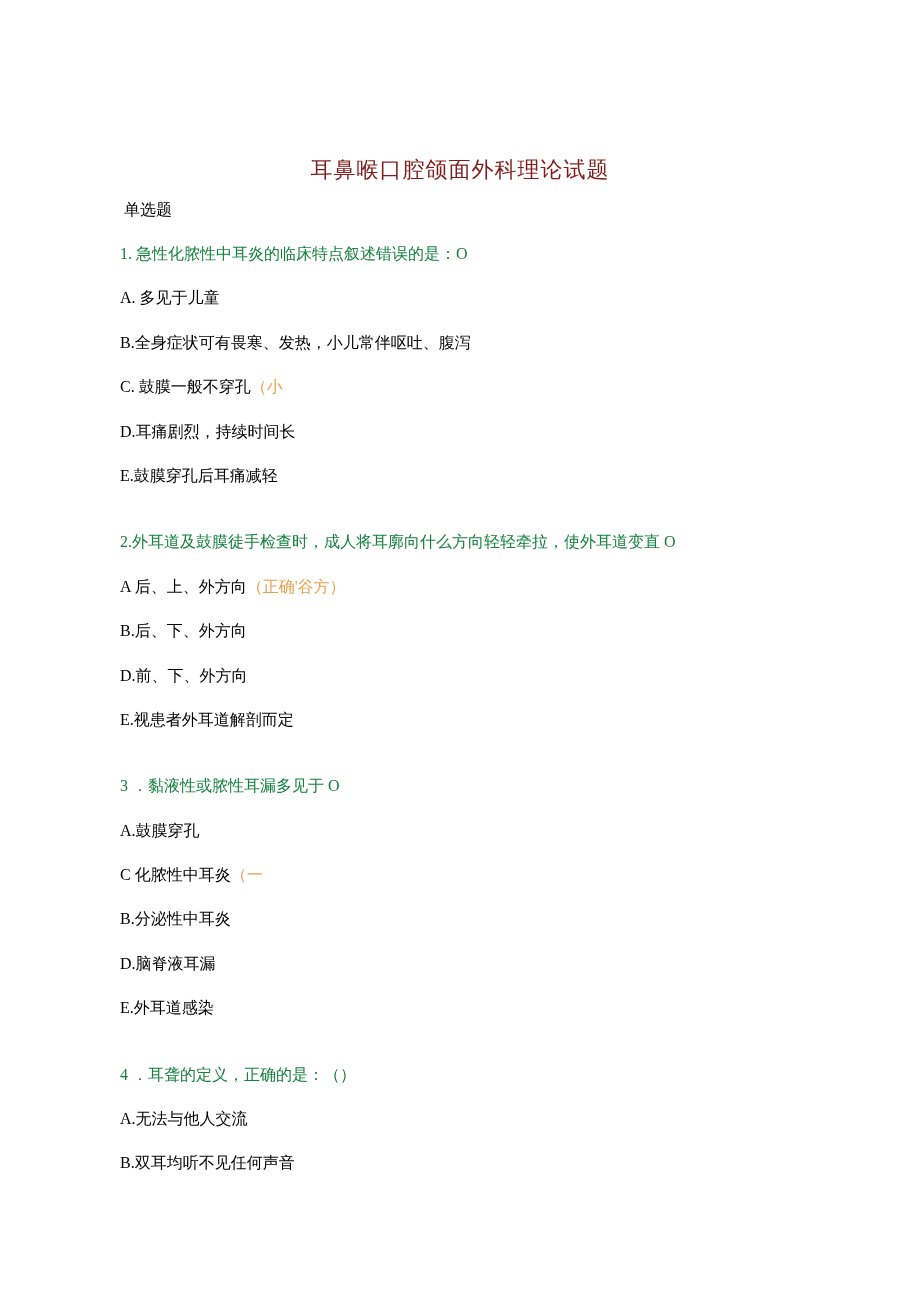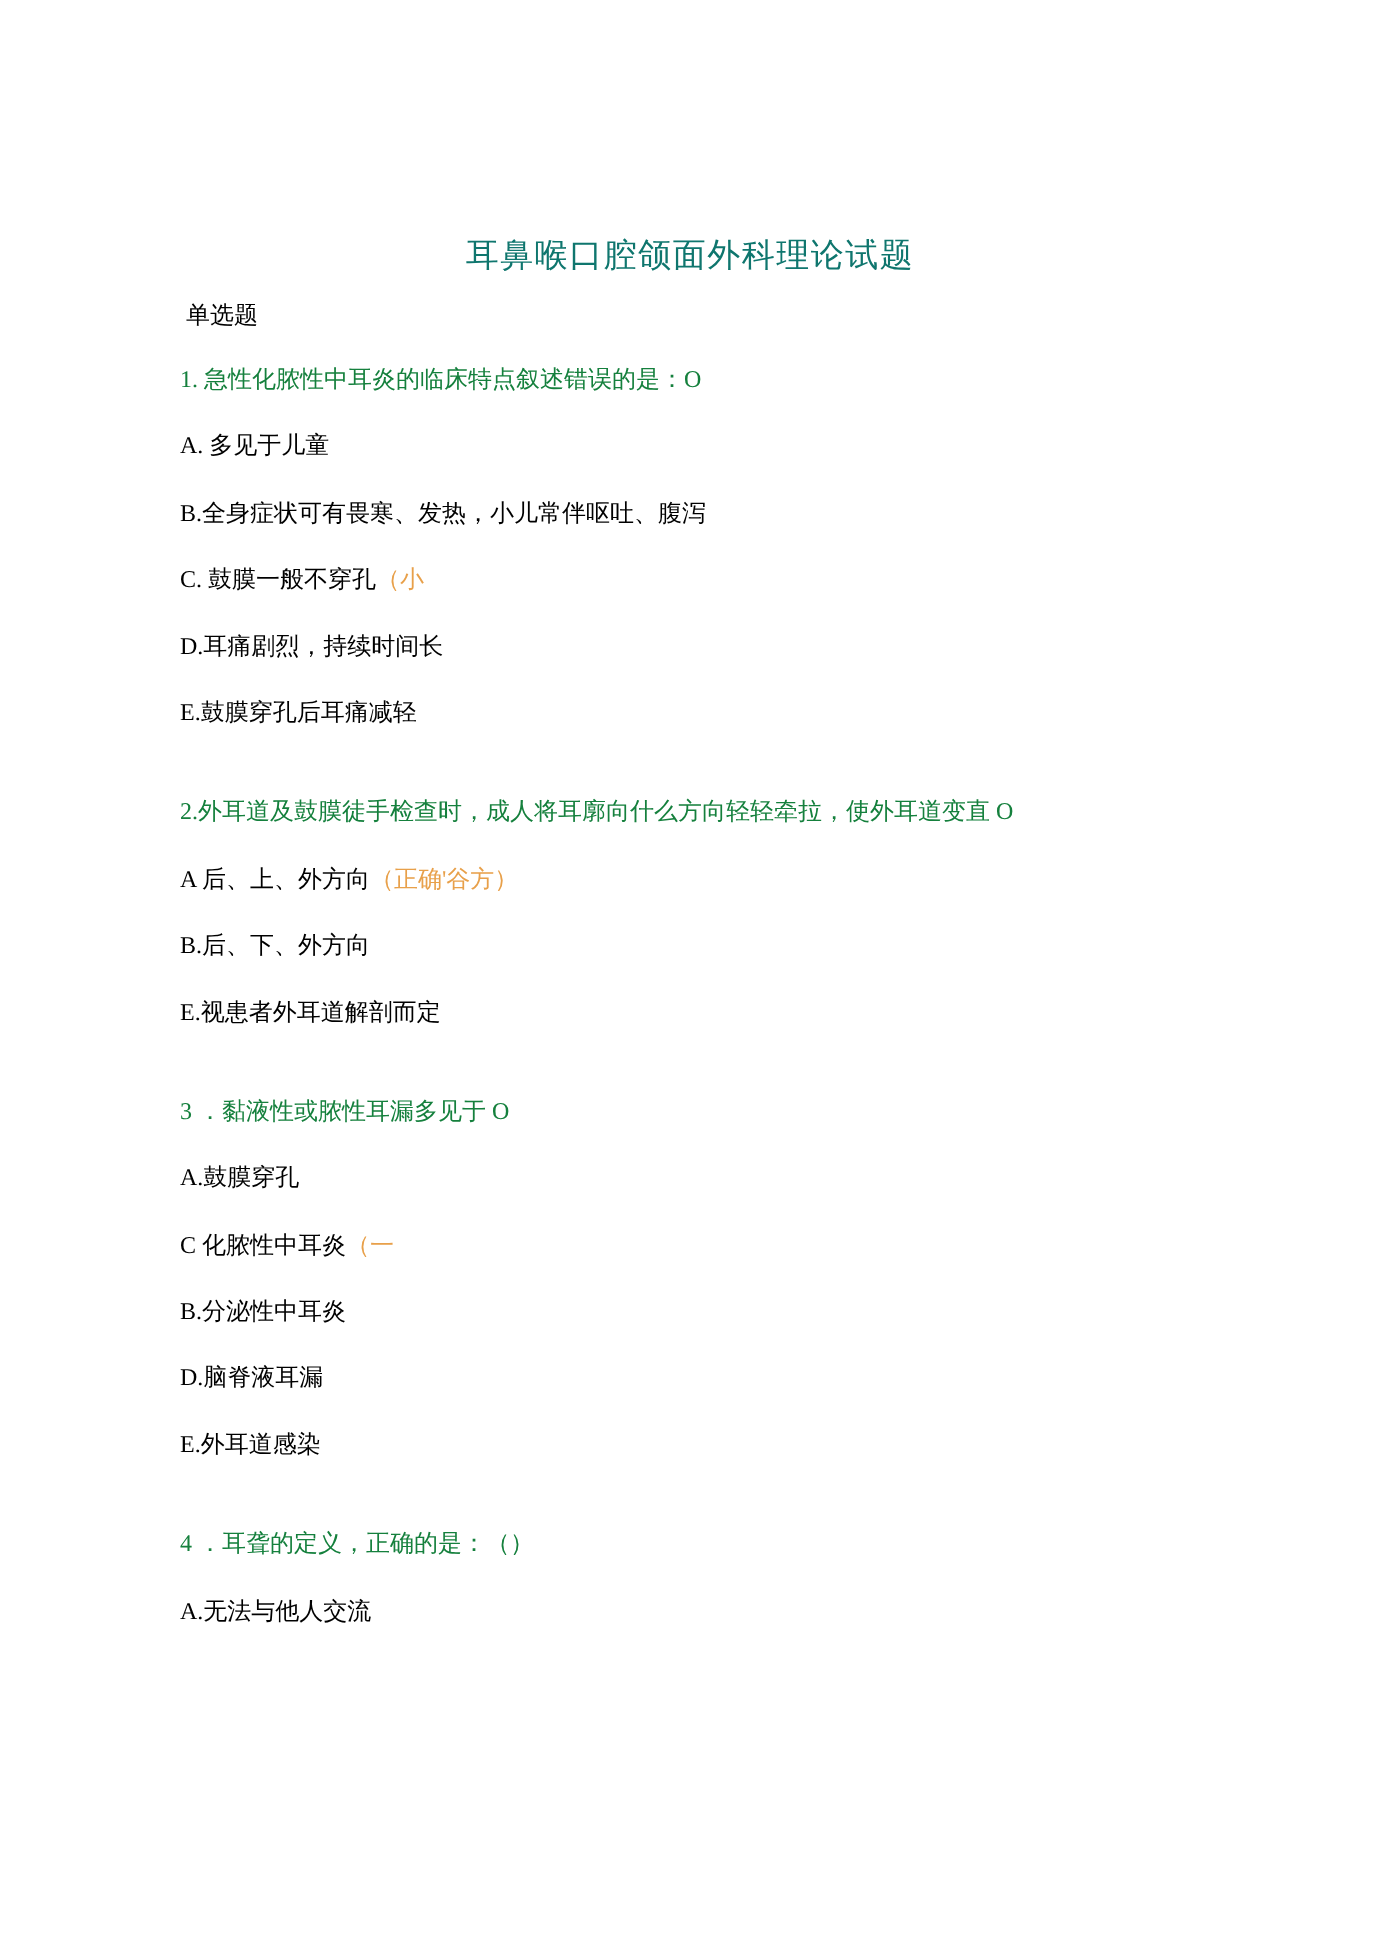--- a/index.html
+++ b/index.html
@@ -14,21 +14,21 @@
   .page {
     padding: 155px 120px 60px 120px;
     box-sizing: border-box;
   }
   .title {
     text-align: center;
     font-size: 22px;
     font-weight: 400;
     margin: 0 0 15px 0;
     letter-spacing: 1px;
-    color: #0f766e;
+    color: #7f1d1d;
   }
   .section-label {
     font-size: 16px;
     color: #000;
     margin: 0 0 22px 4px;
   }
   .q-stem {
     font-size: 16px;
     color: #15803d;
     margin: 0 0 22px 0;
@@ -61,29 +61,31 @@
   <p class="option"><span>B.全身症状可有畏寒、发热，小儿常伴呕吐、腹泻</span><span class="annot"></span></p>
   <p class="option"><span>C. 鼓膜一般不穿孔</span><span class="annot">（小</span></p>
   <p class="option"><span>D.耳痛剧烈，持续时间长</span><span class="annot"></span></p>
   <p class="option"><span>E.鼓膜穿孔后耳痛减轻</span><span class="annot"></span></p>
 
   <div class="block-gap"></div>
 
   <p class="q-stem">2.外耳道及鼓膜徒手检查时，成人将耳廓向什么方向轻轻牵拉，使外耳道变直 O</p>
   <p class="option"><span>A 后、上、外方向</span><span class="annot">（正确'谷方）</span></p>
   <p class="option"><span>B.后、下、外方向</span><span class="annot"></span></p>
+  <p class="option"><span>D.前、下、外方向</span><span class="annot"></span></p>
   <p class="option"><span>E.视患者外耳道解剖而定</span><span class="annot"></span></p>
 
   <div class="block-gap"></div>
 
   <p class="q-stem">3 ．黏液性或脓性耳漏多见于 O</p>
   <p class="option"><span>A.鼓膜穿孔</span><span class="annot"></span></p>
   <p class="option"><span>C 化脓性中耳炎</span><span class="annot">（一</span></p>
   <p class="option"><span>B.分泌性中耳炎</span><span class="annot"></span></p>
   <p class="option"><span>D.脑脊液耳漏</span><span class="annot"></span></p>
   <p class="option"><span>E.外耳道感染</span><span class="annot"></span></p>
 
   <div class="block-gap"></div>
 
   <p class="q-stem">4 ．耳聋的定义，正确的是：（）</p>
   <p class="option"><span>A.无法与他人交流</span><span class="annot"></span></p>
+  <p class="option"><span>B.双耳均听不见任何声音</span><span class="annot"></span></p>
 
 </div>
 
 </body></html>

